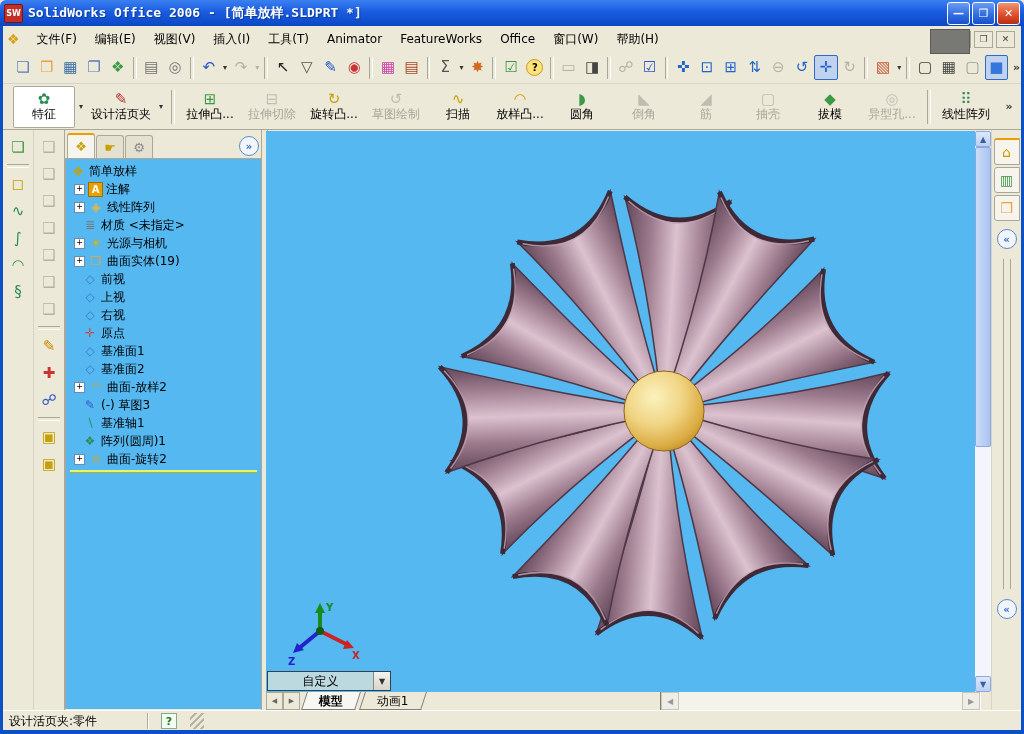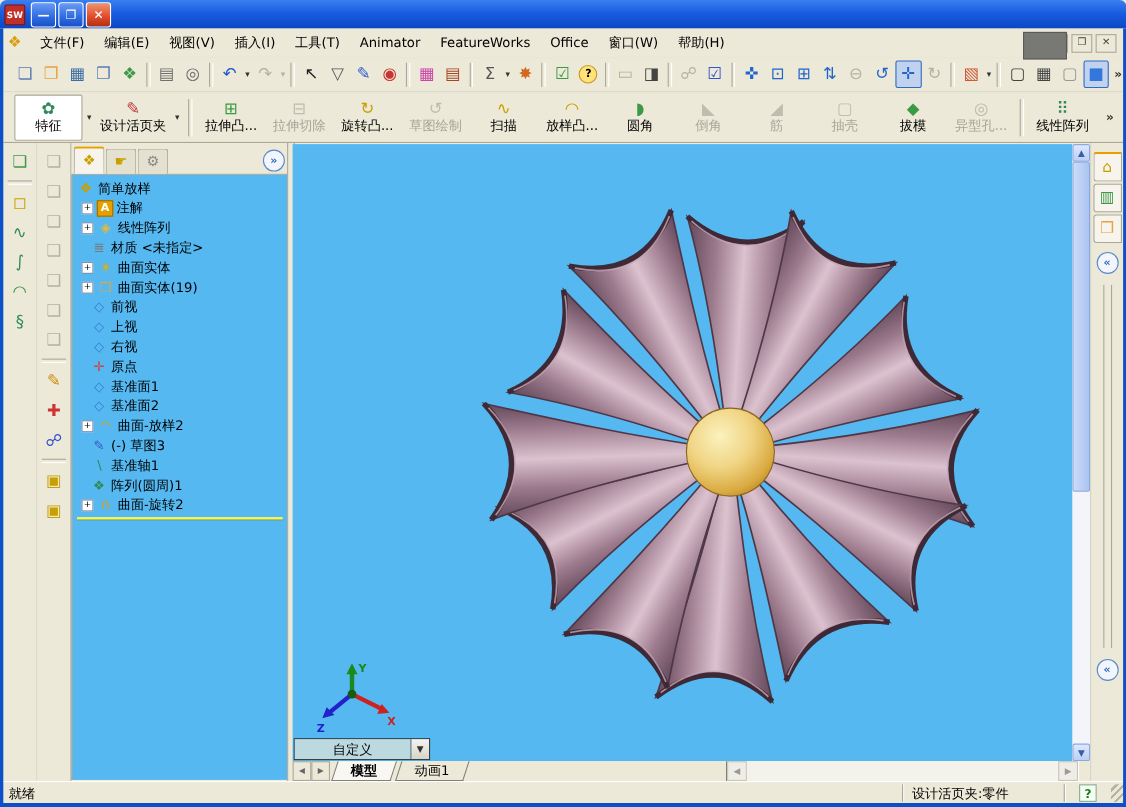--- a/index.html
+++ b/index.html
@@ -130,20 +130,21 @@
 </style>
 </head>
 <body>
 
 <div id="app">
 
   <div id="titlebar">
     <span id="sw-logo">
         <span>SW</span>
       </span>
+    <span id="title-text">SolidWorks Office 2006 - [简单放样.SLDPRT *]</span>
     <span class="wbtns">
       <span class="wbtn">—</span>
       <span class="wbtn">❐</span>
       <span class="wbtn close">✕</span>
     </span>
   </div>
 
   <div id="borderL" class="eborder"></div>
   <div id="borderR" class="eborder"></div>
   <div id="borderB" class="eborder"></div>
@@ -458,21 +459,21 @@
           <span class="tl">线性阵列</span>
         </div>
         <div class="trow">
           <span class="nop"></span>
           <span class="ti" style="color:#777">≣</span>
           <span class="tl">材质 &lt;未指定&gt;</span>
         </div>
         <div class="trow">
           <span class="plus">+</span>
           <span class="ti" style="color:#E8B000">☀</span>
-          <span class="tl">曲面实体</span>
+          <span class="tl">光源与相机</span>
         </div>
         <div class="trow">
           <span class="plus">+</span>
           <span class="ti" style="color:#E8A33D">❒</span>
           <span class="tl">曲面实体(19)</span>
         </div>
         <div class="trow">
           <span class="nop"></span>
           <span class="ti" style="color:#3A7ECC">◇</span>
           <span class="tl">前视</span>
@@ -643,21 +644,20 @@
           <span>«</span>
         </div>
       <div id="tphandle"></div>
       <div class="tpcol">
           <span>«</span>
         </div>
     </div>
   </div>
 
   <div id="statusbar">
-    <span id="st-ready">就绪</span>
     <span class="scell" style="width:130px">
         <span>设计活页夹:零件</span>
       </span>
     <span class="scell" id="st-help" style="width:26px;justify-content:center">
         <span class="q">?</span>
       </span>
     <span id="st-grip"></span>
   </div>
 
 </div>

